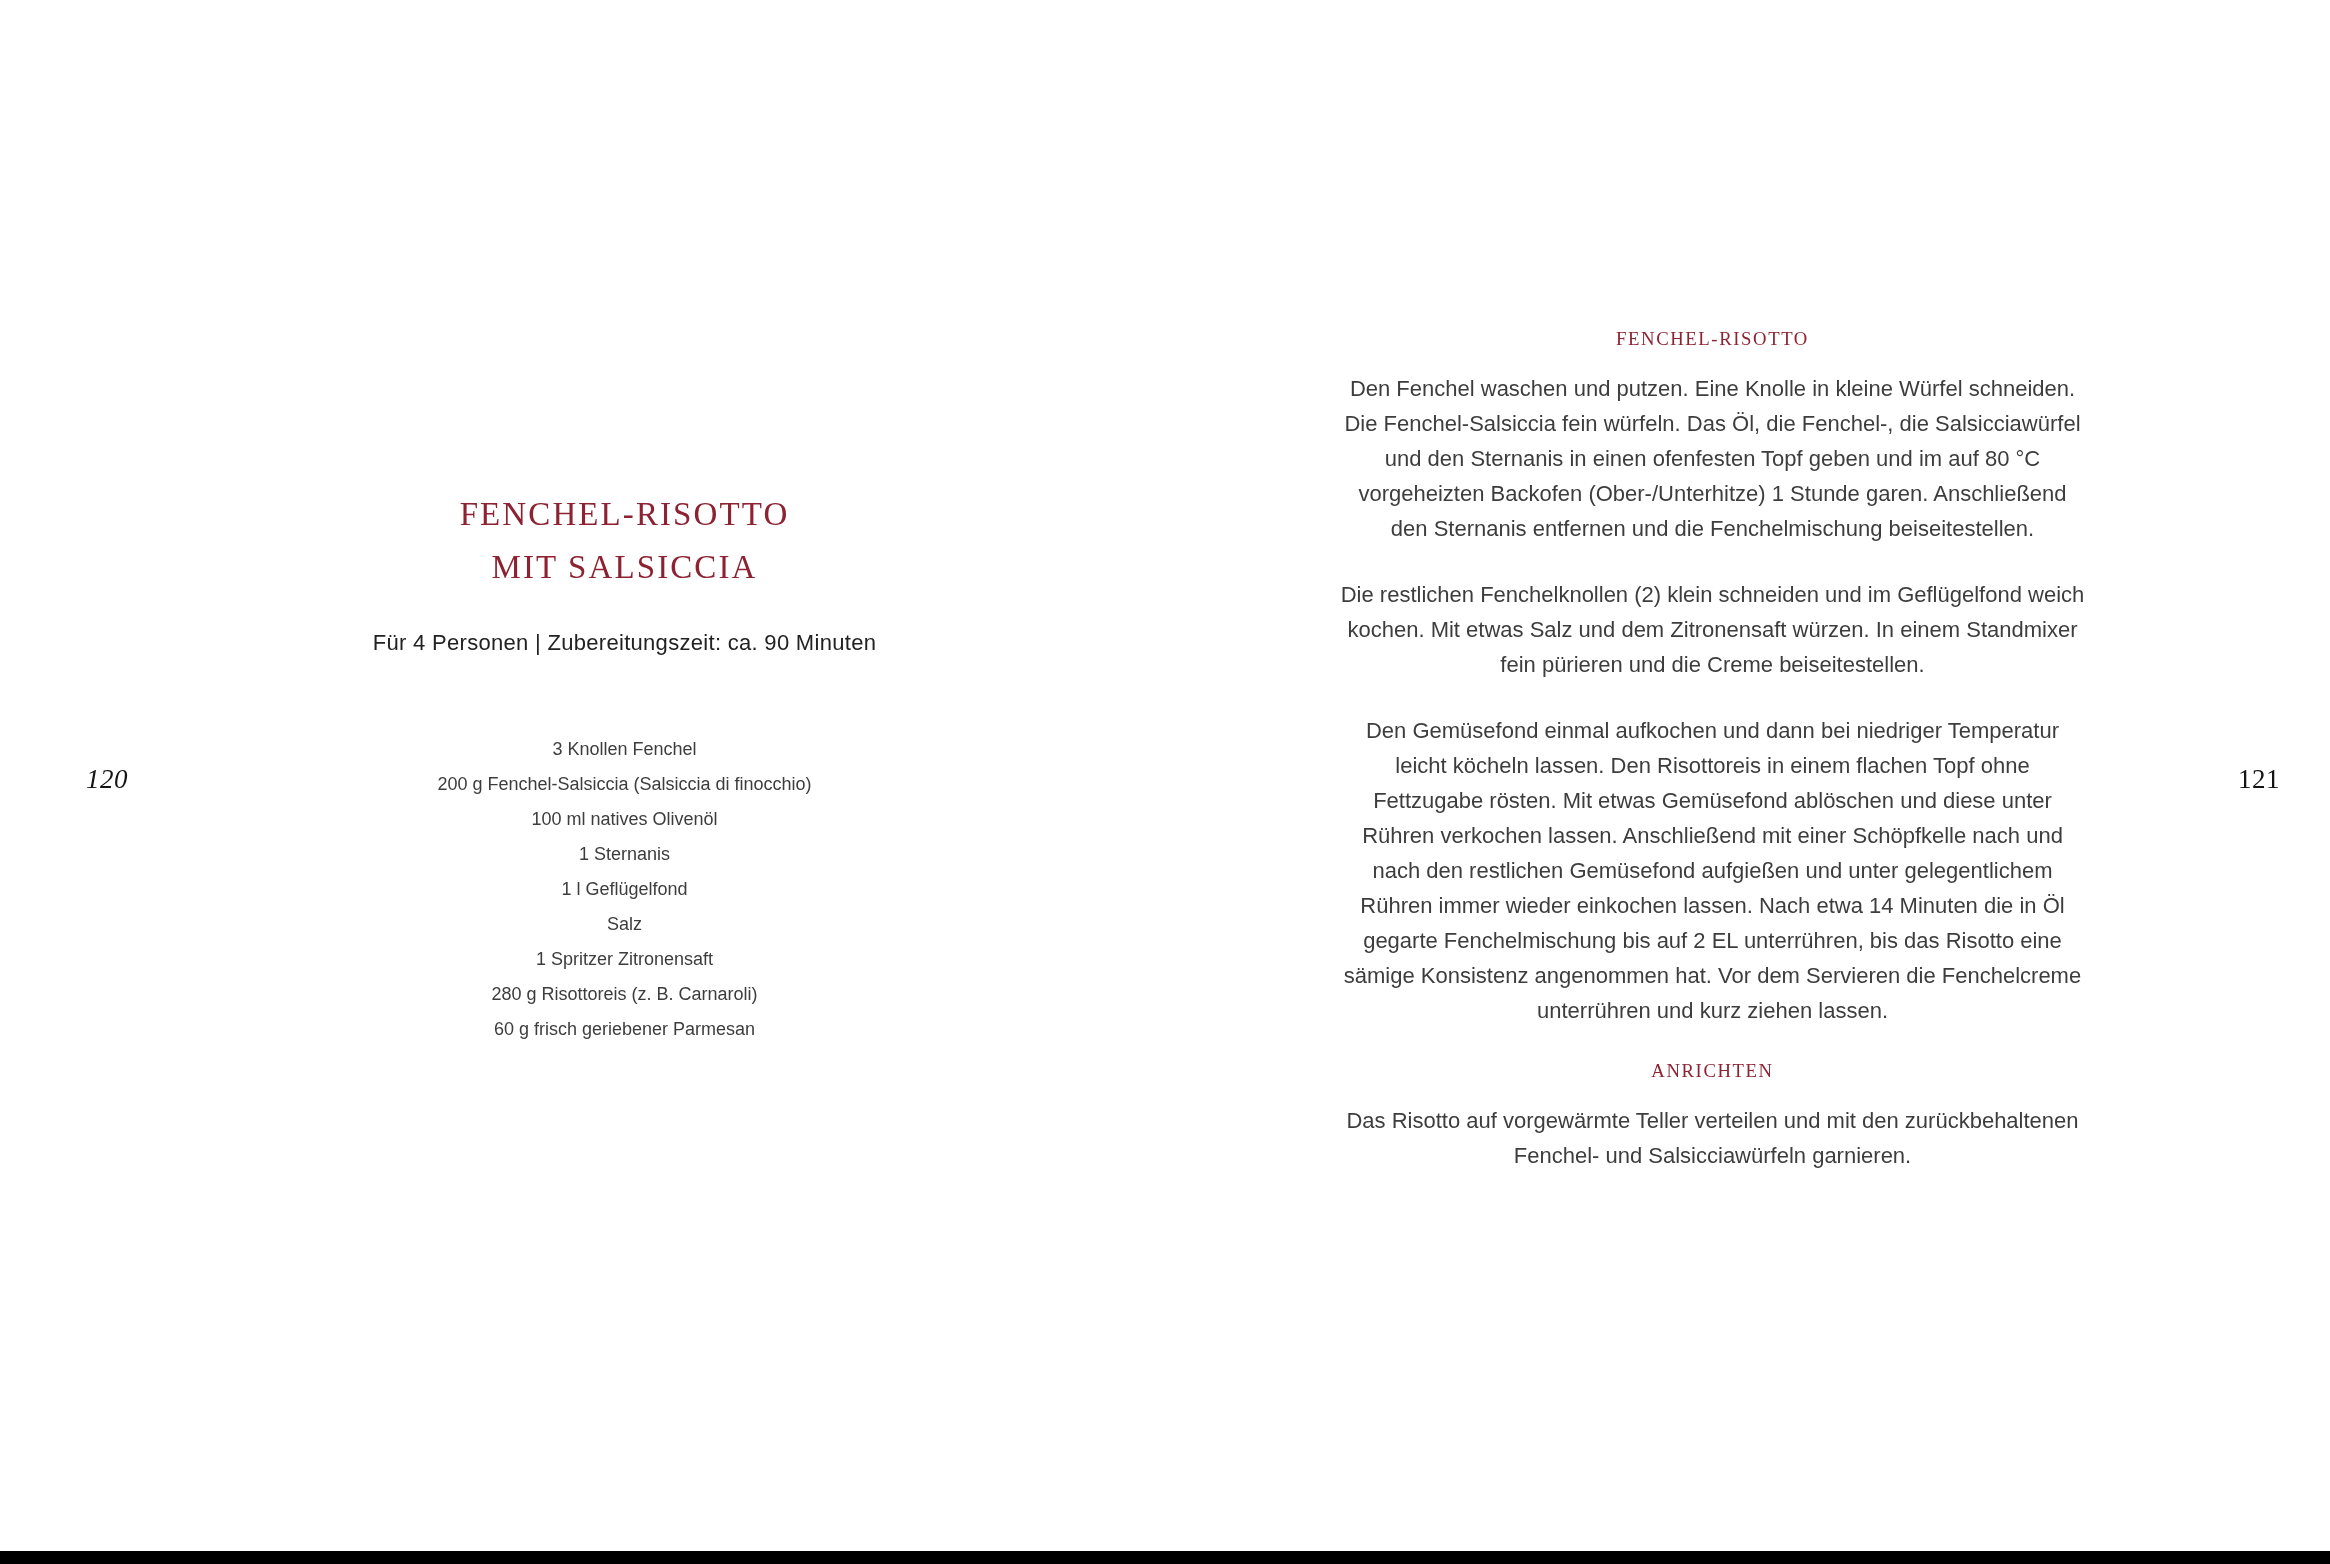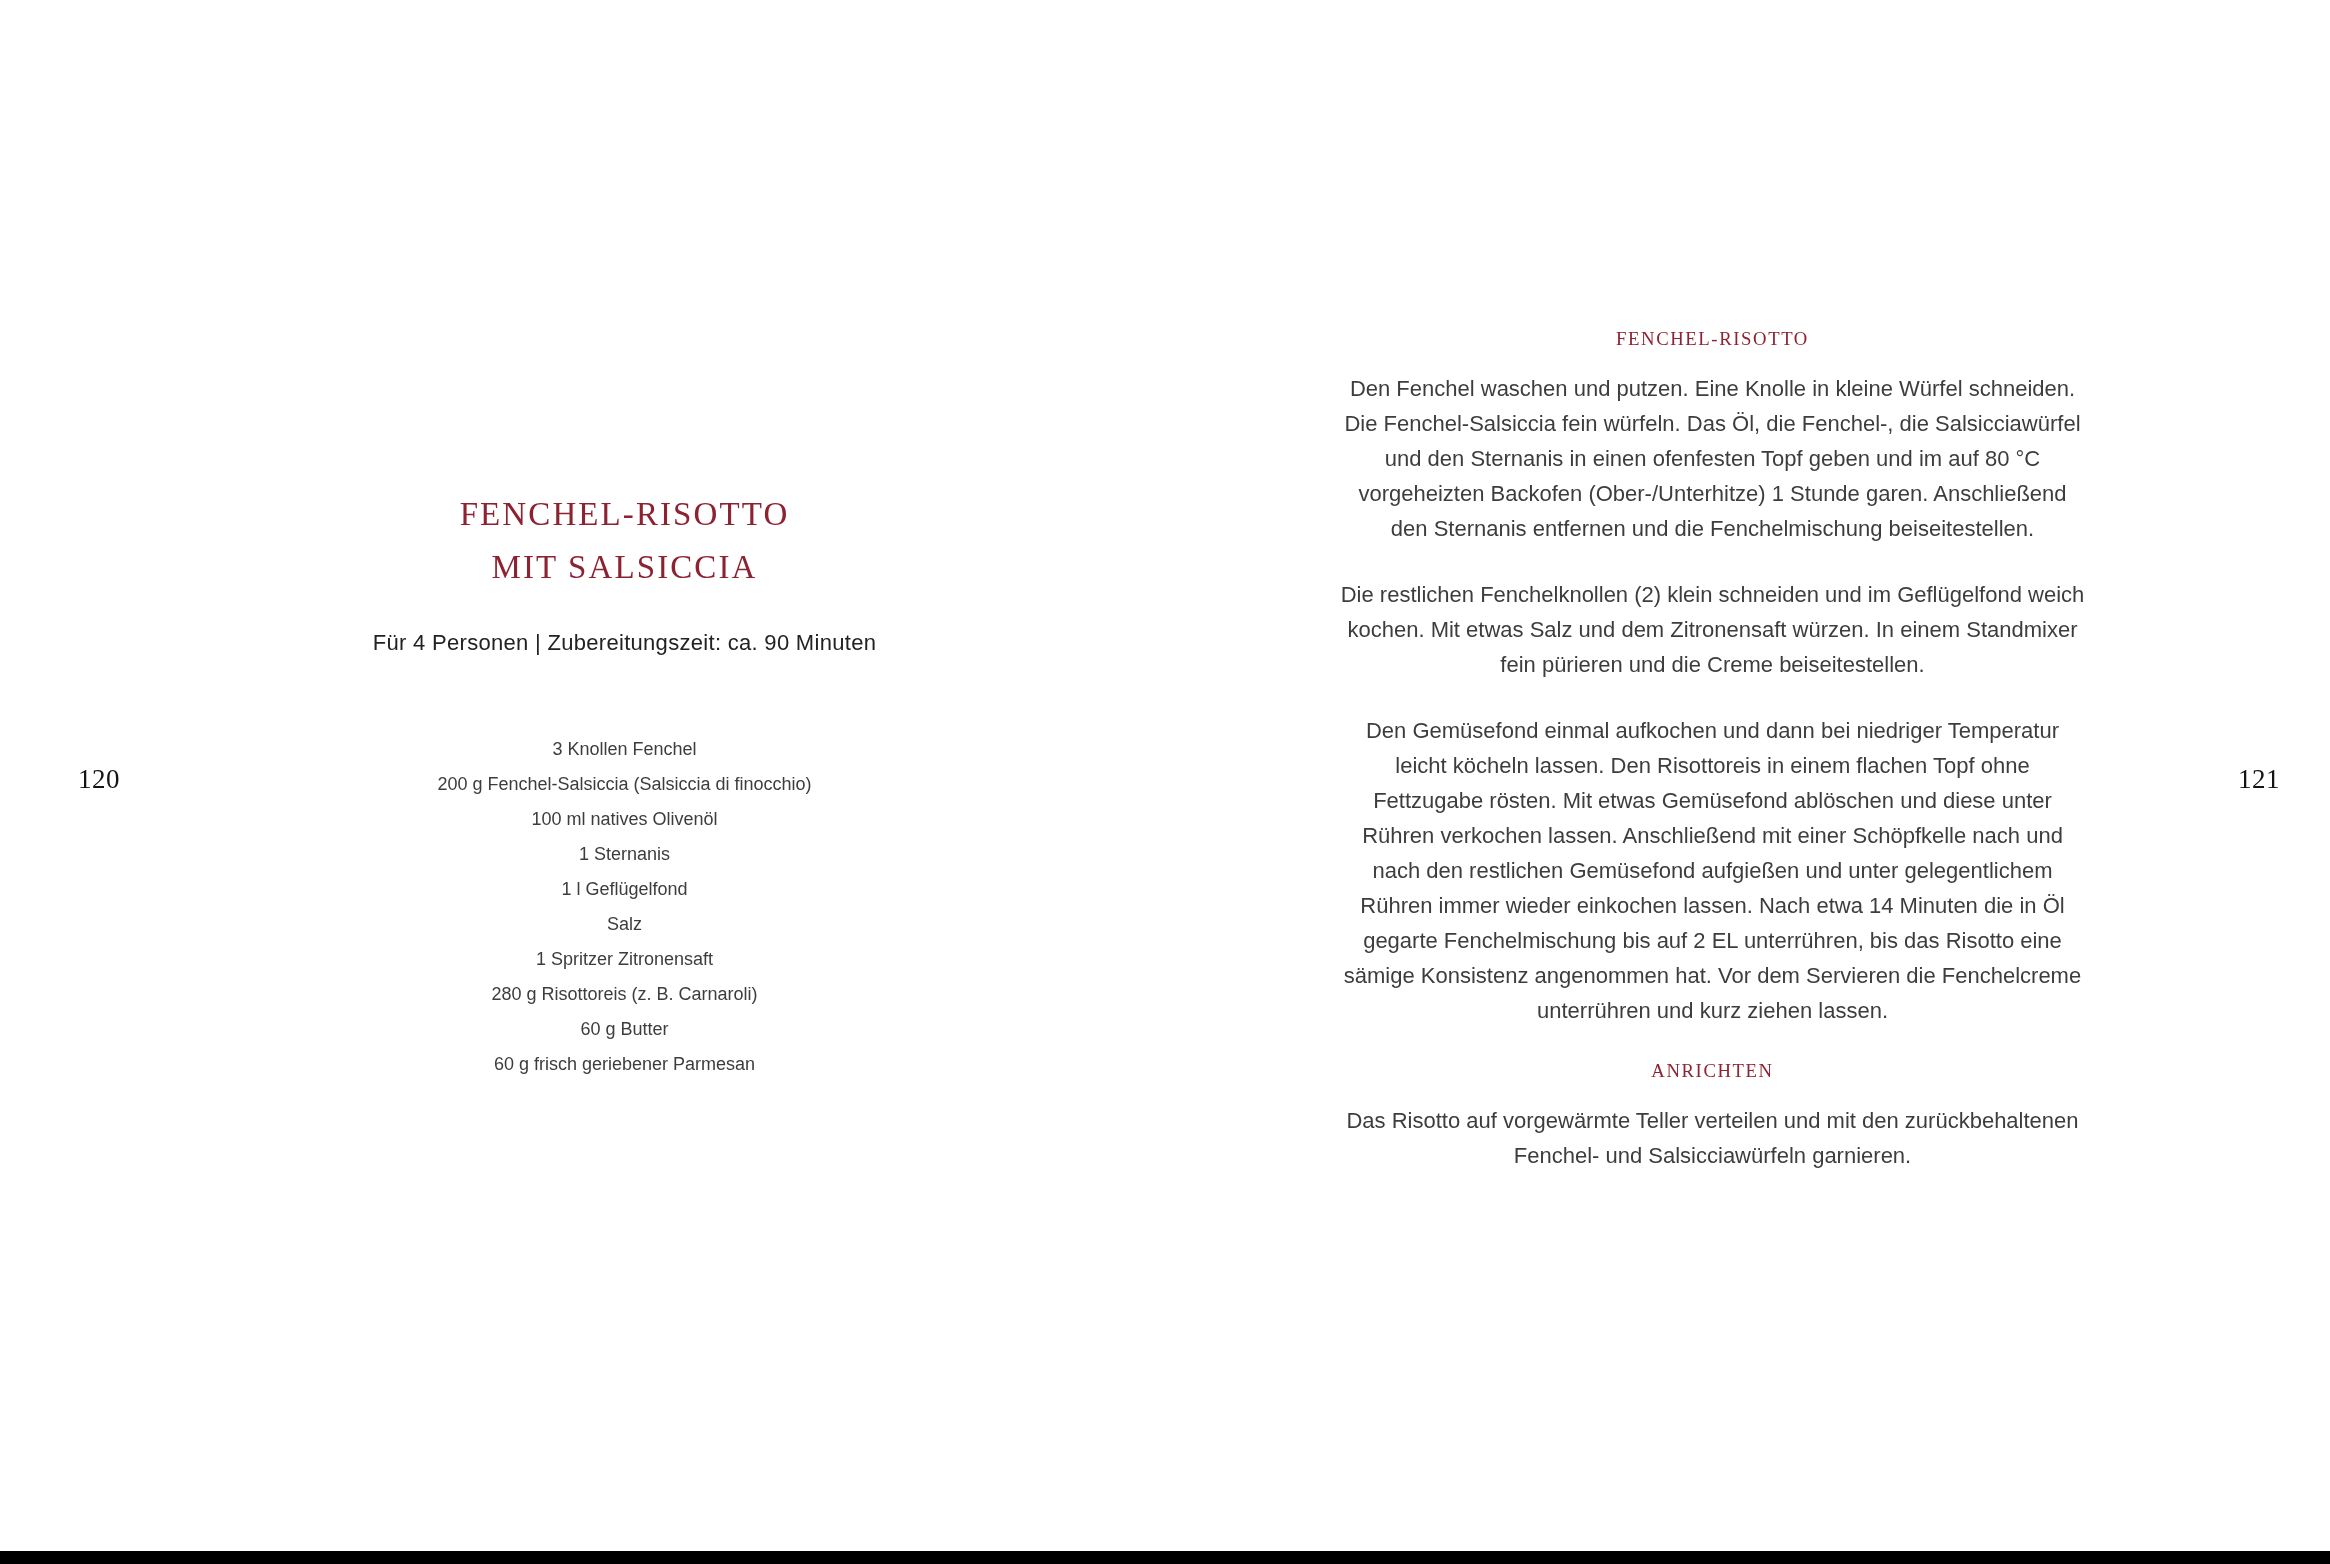--- a/index.html
+++ b/index.html
@@ -24,21 +24,21 @@
     height: 13.5px;
     background: #000000;
   }
   .page-number {
     position: absolute;
     font-family: "Liberation Serif", "DejaVu Serif", serif;
     font-size: 27px;
     color: #141414;
     letter-spacing: 0.5px;
   }
-  .page-number.left  { left: 78px;  top: 764px; }
+  .page-number.left  { left: 86px;  top: 764px; font-style: italic; }
   .page-number.right { left: 2238px; top: 764px; }
 
   
   .left-col {
     position: absolute;
     left: 261px;
     top: 488px;
     width: 727px;
     text-align: center;
   }
@@ -109,21 +109,20 @@
 
     <ul class="ingredients">
       <li>3 Knollen Fenchel</li>
       <li>200 g Fenchel-Salsiccia (Salsiccia di finocchio)</li>
       <li>100 ml natives Olivenöl</li>
       <li>1 Sternanis</li>
       <li>1 l Geflügelfond</li>
       <li>Salz</li>
       <li>1 Spritzer Zitronensaft</li>
       <li>280 g Risottoreis (z. B. Carnaroli)</li>
-      <li>60 g Butter</li>
       <li>60 g frisch geriebener Parmesan</li>
     </ul>
   </div>
 
   <div class="right-col">
     <h2 class="section-heading">FENCHEL-RISOTTO</h2>
 
     <p class="para">Den Fenchel waschen und putzen. Eine Knolle in kleine Würfel schneiden. Die Fenchel-Salsiccia fein würfeln. Das Öl, die Fenchel-, die Salsicciawürfel und den Sternanis in einen ofenfesten Topf geben und im auf 80 °C vorgeheizten Backofen (Ober-/Unterhitze) 1 Stunde garen. Anschließend den Sternanis entfernen und die Fenchelmischung beiseitestellen.</p>
 
     <p class="para">Die restlichen Fenchelknollen (2) klein schneiden und im Geflügelfond weich kochen. Mit etwas Salz und dem Zitronensaft würzen. In einem Standmixer fein pürieren und die Creme beiseitestellen.</p>

